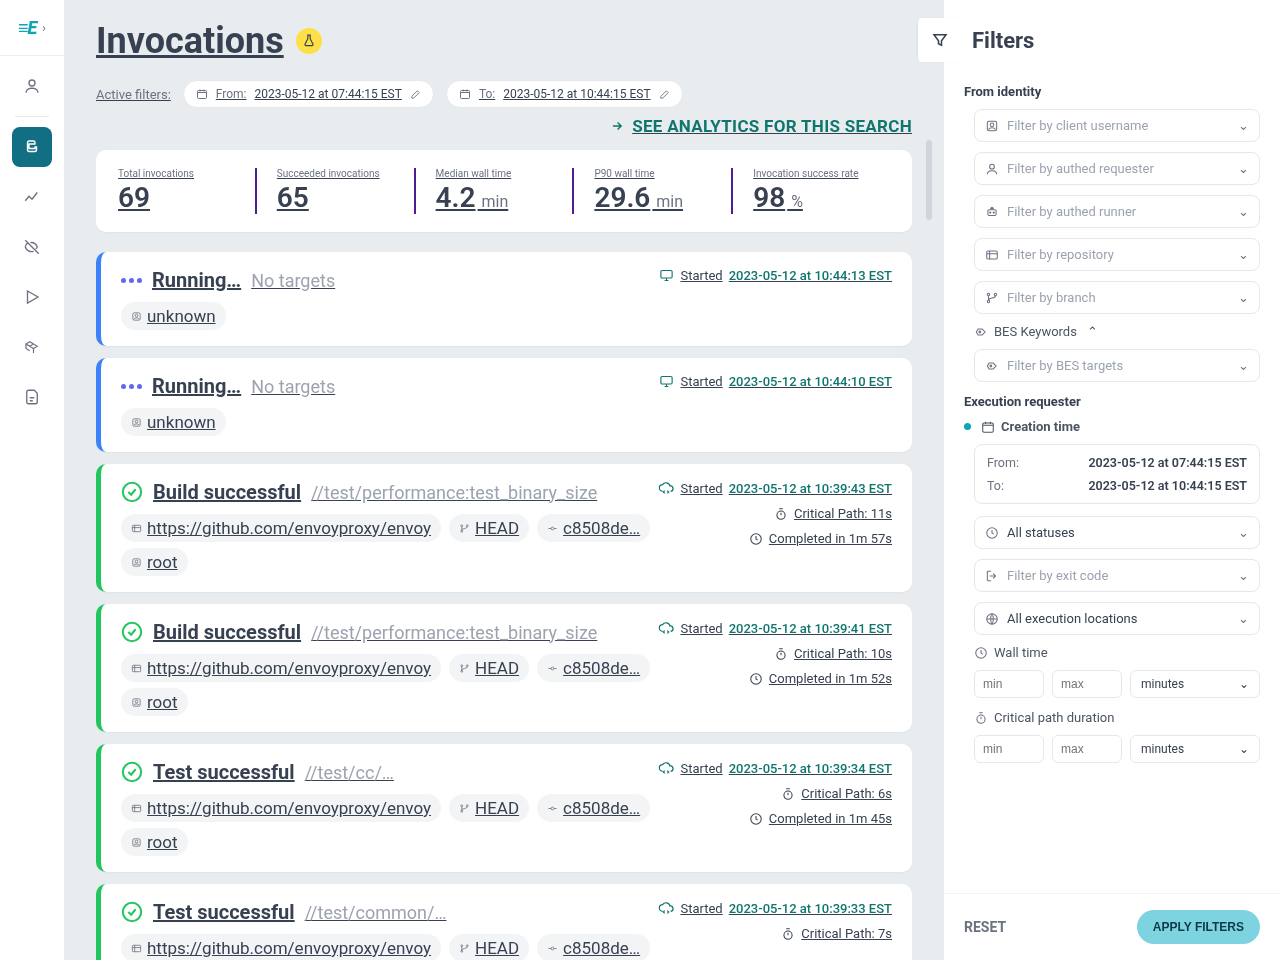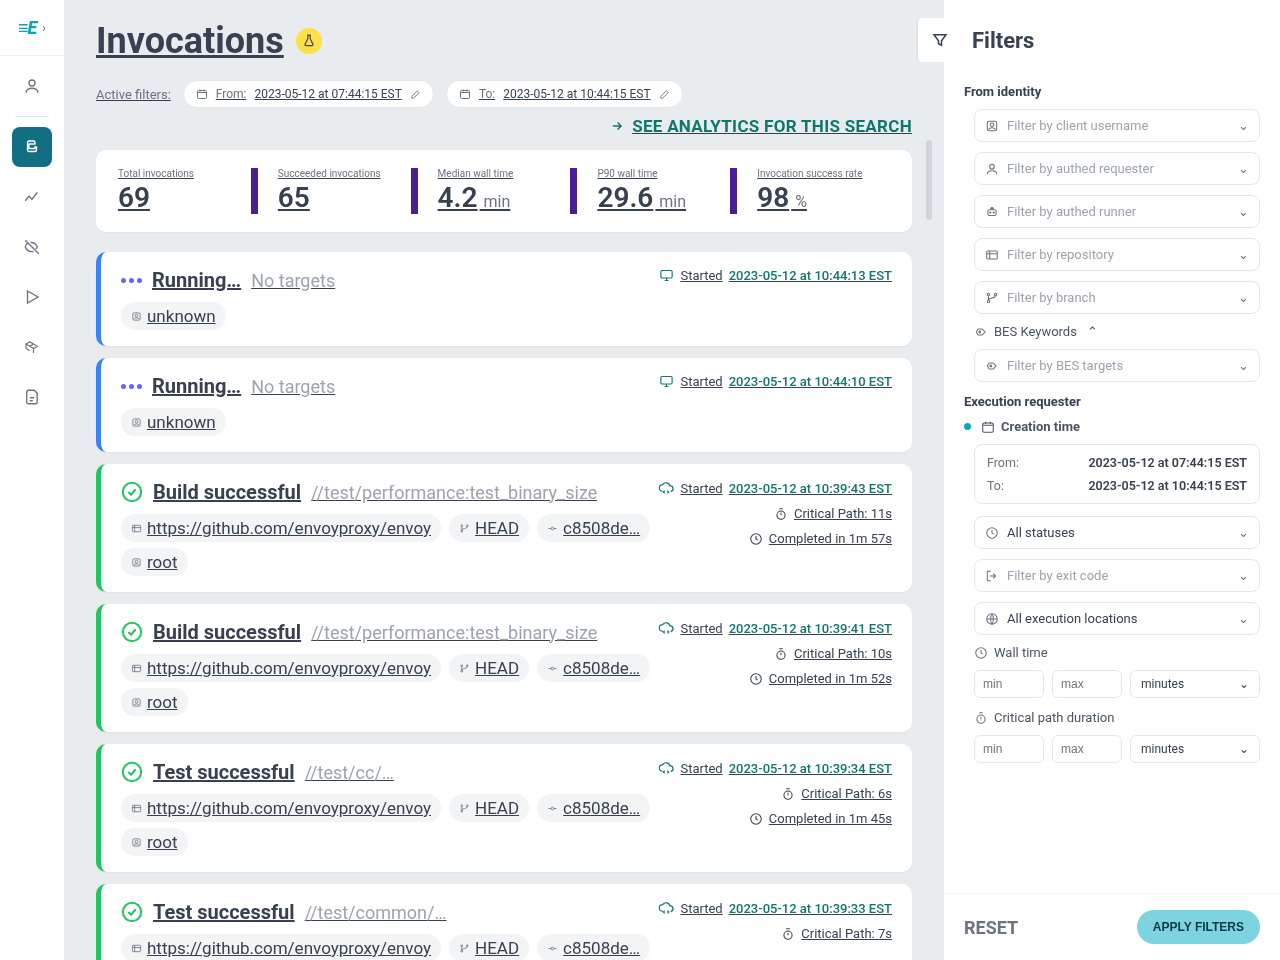--- a/index.html
+++ b/index.html
@@ -17,21 +17,21 @@
 .title-row h1 { font-size: 36px; font-weight: 700; color: #374151; }
 .beta-badge { width: 26px; height: 26px; background: #fde047; border-radius: 50%; display: flex; align-items: center; justify-content: center; }
 .filters-row { display: flex; align-items: center; gap: 12px; margin-bottom: 8px; font-size: 13px; }
 .filters-row .label { color: #6b7280; }
 .pill { background: #fff; border: 1px solid #e5e7eb; border-radius: 999px; padding: 6px 12px; font-size: 12px; color: #374151; display: flex; align-items: center; gap: 8px; }
 .pill .key { color: #6b7280; }
 .pill .val { color: #374151; }
 .analytics-row { display: flex; justify-content: flex-end; margin-bottom: 14px; padding-right: 32px; }
 .analytics-link { color: #0f766e; font-weight: 700; font-size: 17px; letter-spacing: 0.3px; display: flex; align-items: center; gap: 8px; cursor: pointer; }
 .stats-card { background: #fff; border-radius: 10px; display: flex; padding: 18px 22px; margin-bottom: 20px; box-shadow: 0 1px 2px rgba(0,0,0,0.04); margin-right: 32px; }
-.stat { flex: 1; border-left: 7px solid #4c1d95; padding-left: 20px; }
+.stat { flex: 1; border-left: 2px solid #4c1d95; padding-left: 20px; }
 .stat:first-child { border-left: none; padding-left: 0; }
 .stat-label { font-size: 10px; color: #6b7280; margin-bottom: 2px; }
 .stat-val { font-size: 28px; font-weight: 600; color: #374151; }
 .stat-unit { font-size: 16px; color: #6b7280; font-weight: 400; margin-left: 2px; }
 .inv-list { display: flex; flex-direction: column; gap: 12px; margin-right: 32px; }
 .inv-card { background: #fff; border-radius: 10px; border-left: 5px solid #22c55e; padding: 16px 20px; display: flex; justify-content: space-between; box-shadow: 0 1px 2px rgba(0,0,0,0.04); }
 .inv-card.running { border-left-color: #3b82f6; }
 .inv-left { flex: 1; }
 .inv-title-row { display: flex; align-items: center; gap: 10px; margin-bottom: 10px; }
 .running-dots { display: flex; gap: 3px; }
@@ -62,21 +62,21 @@
 .time-box { border: 1px solid #e5e7eb; border-radius: 8px; padding: 10px 12px; margin-bottom: 12px; margin-left: 10px; }
 .time-box .tr { display: flex; justify-content: space-between; font-size: 12.5px; margin-bottom: 8px; }
 .time-box .tr:last-child { margin-bottom: 0; }
 .time-box .tr .k { color: #6b7280; }
 .time-box .tr .v { font-weight: 600; color: #374151; }
 .dual { display: flex; gap: 8px; margin-bottom: 12px; margin-left: 10px; }
 .dual input { width: 70px; border: 1px solid #e5e7eb; border-radius: 6px; padding: 6px 8px; font-size: 12px; }
 .dual .sel { flex: 1; border: 1px solid #e5e7eb; border-radius: 6px; padding: 6px 10px; font-size: 12px; color: #374151; display: flex; align-items: center; }
 .dual .sel .chev { margin-left: auto; }
 .panel-footer { padding: 16px 20px; display: flex; justify-content: space-between; align-items: center; border-top: 1px solid #f3f4f6; }
-.reset-btn { color: #6b7280; font-weight: 700; font-size: 18px; cursor: pointer; }
+.reset-btn { color: #6b7280; font-weight: 700; font-size: 14px; cursor: pointer; }
 .apply-btn { background: #7dd3e0; color: #0f3b45; font-weight: 700; font-size: 12px; padding: 10px 16px; border-radius: 999px; cursor: pointer; border: none; }
 svg { display: block; }
 </style>
 </head>
 <body>
 
 <div class="container">
 
   <div class="sidebar">
     <div class="logo-box">

